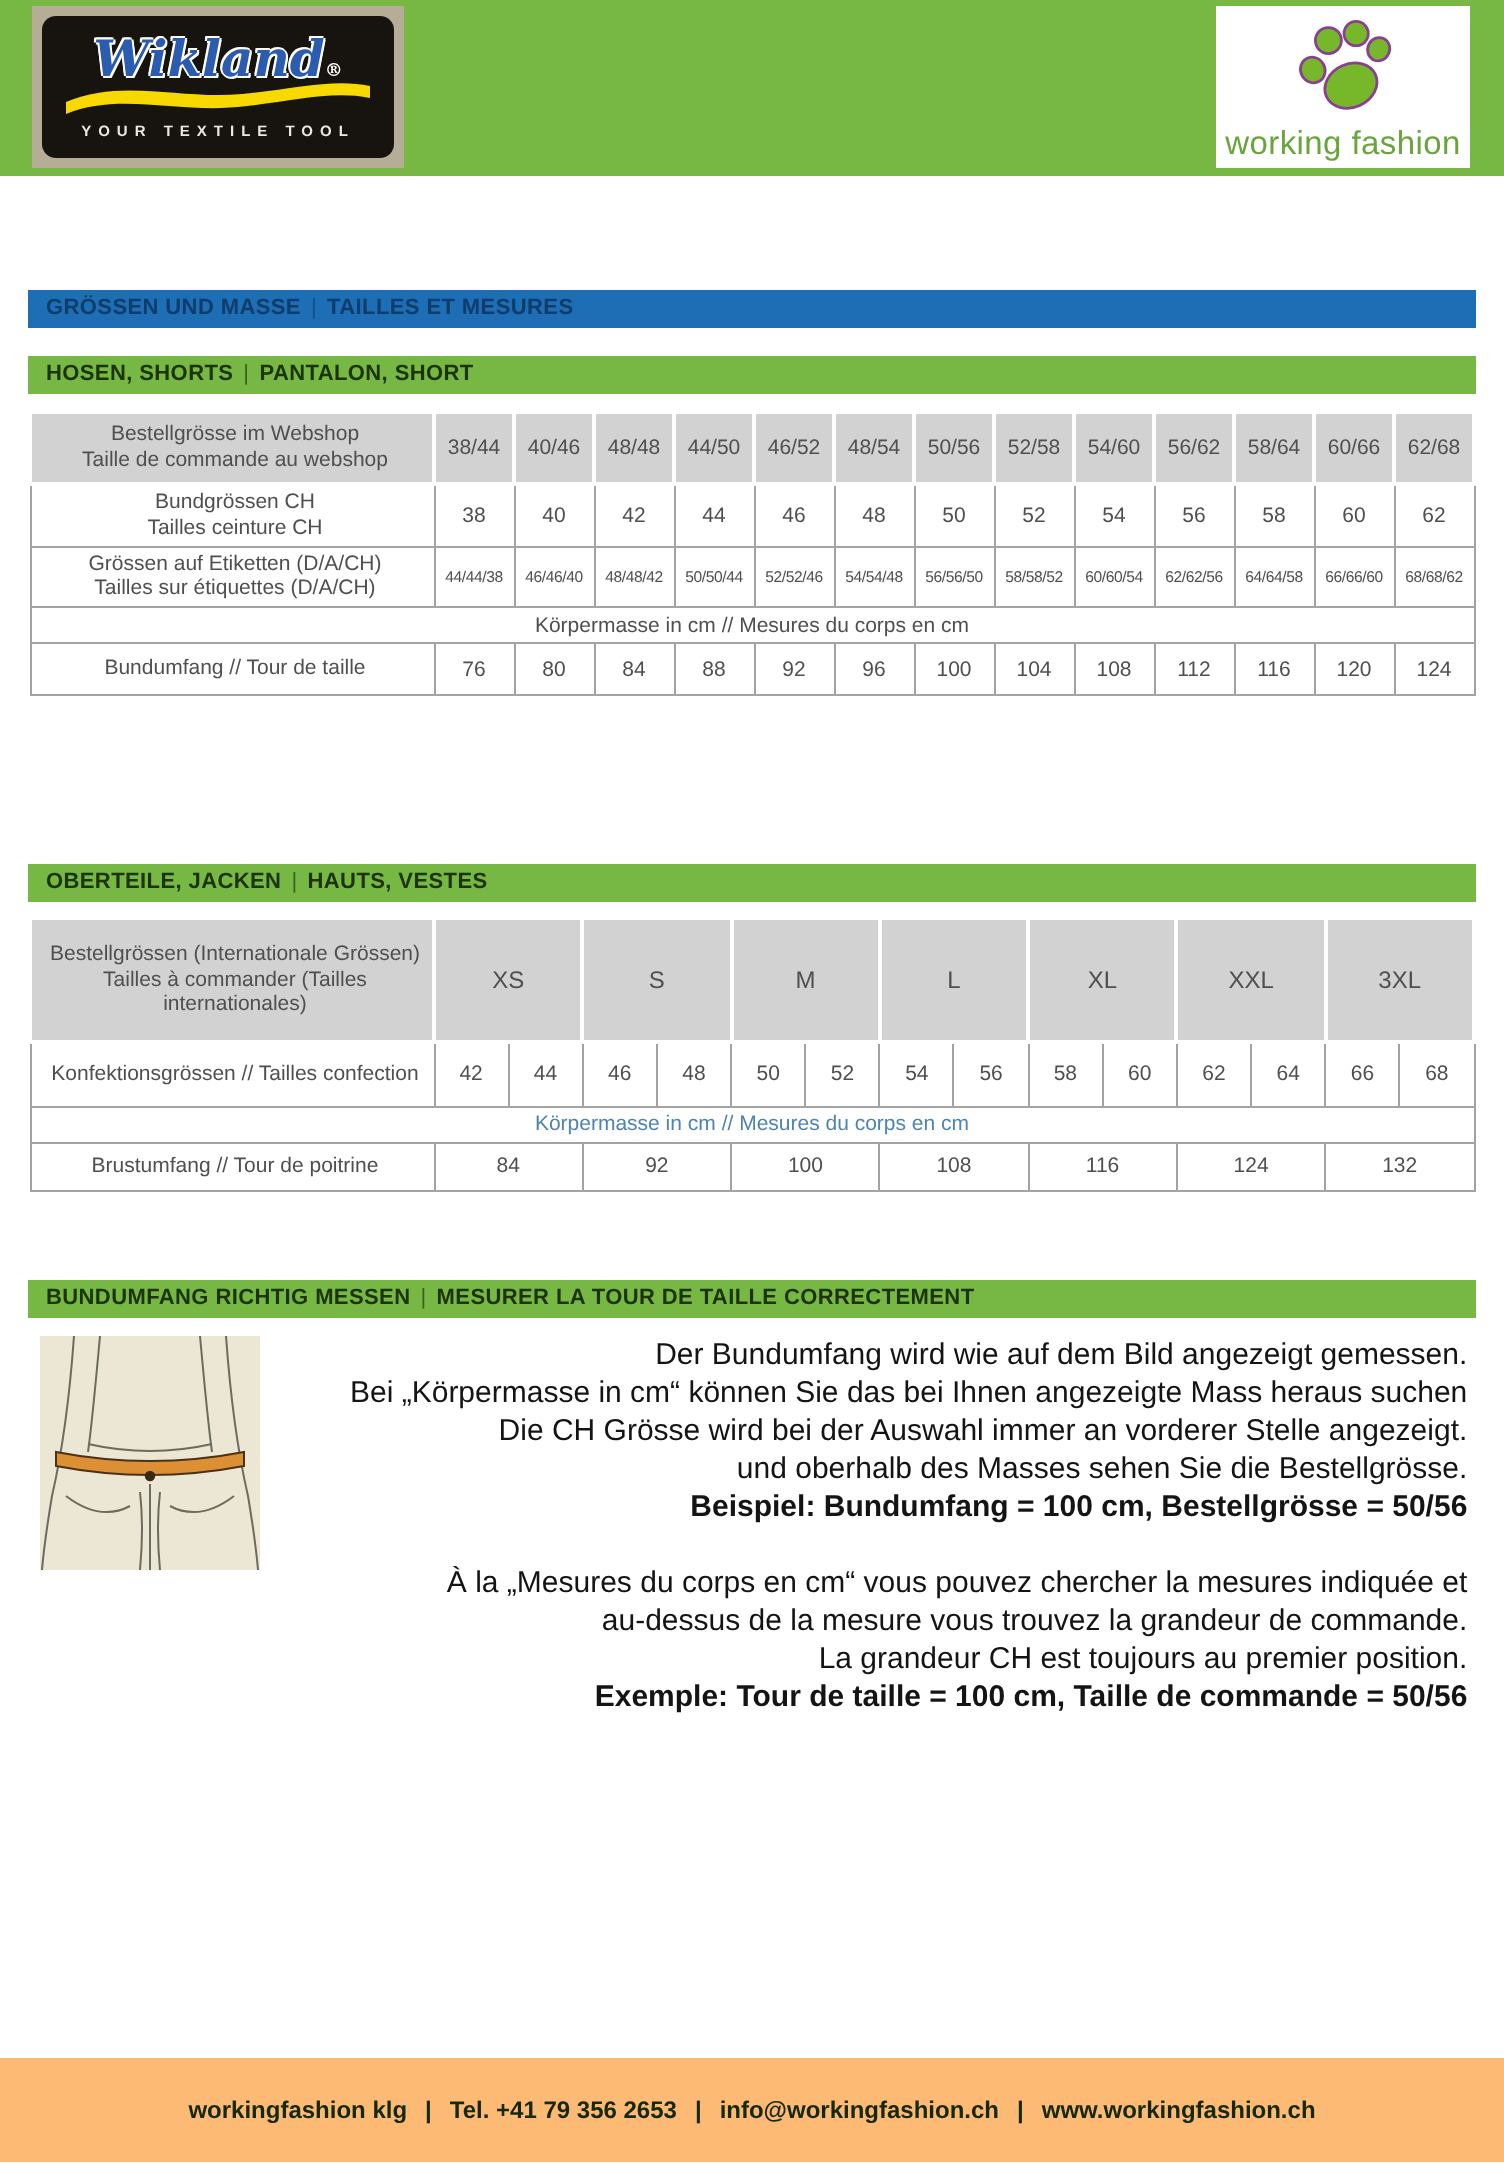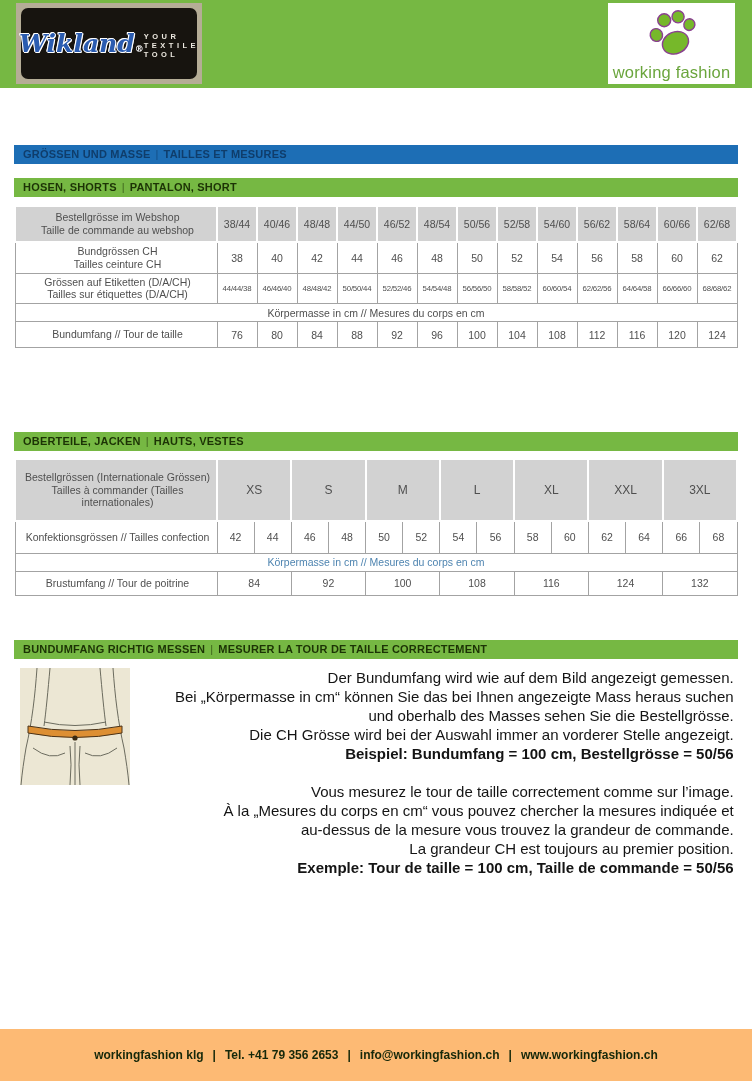--- a/index.html
+++ b/index.html
@@ -6,21 +6,21 @@
   body {
     width:752px; height:1089px; position:relative; background:#ffffff;
     font-family:"Liberation Sans", sans-serif; overflow:hidden;
   }
 
   
   .banner { position:absolute; top:0; left:0; width:752px; height:88px; background:#76b843; }
   .wik-frame { position:absolute; left:16px; top:3px; width:186px; height:81px;
     background:#b5ad96; box-sizing:border-box; padding:5px; }
   .wik-inner { width:100%; height:100%; background:#17140f; border-radius:7px;
-    display:flex; flex-direction:row; align-items:center; justify-content:center; box-sizing:border-box; }
+    display:flex; flex-direction:column; align-items:center; justify-content:center; box-sizing:border-box; }
   .wik-name { font-family:"DejaVu Serif", serif; font-weight:bold; font-style:italic;
     font-size:25px; color:#2b5cb0; line-height:1;
     text-shadow:-1px 0 #fff, 1px 0 #fff, 0 -1px #fff, 0 1px #fff, -1px -1px #fff, 1px 1px #fff; }
   .wik-reg { font-size:9px; color:#ffffff; text-shadow:none; vertical-align:baseline; font-style:normal; }
   .wik-swoosh { margin-top:-4px; display:block; }
   .wik-tagline { color:#ece8df; font-size:7.5px; letter-spacing:3.5px; margin-top:3px; font-weight:bold; }
 
   .wf-box { position:absolute; right:17px; top:3px; width:127px; height:81px; background:#ffffff;
     display:flex; flex-direction:column; align-items:center; }
   .wf-label { color:#6aa53c; font-size:16.5px; line-height:1; margin-top:1px; letter-spacing:0.2px; }
@@ -274,27 +274,26 @@
       <path d="M50,78 Q52,96 50,117"></path>
       <path d="M60,78 Q58,96 60,117"></path>
     </g>
     <path d="M8,58 Q55,67 102,58 L102,65 Q55,74 8,65 Z" fill="#dd8f33" stroke="#4a3218" stroke-width="1"></path>
     <circle cx="55" cy="70" r="2.6" fill="#3a2a12"></circle>
   </svg>
   <div class="measure-text">
     <div id="de-block">
         <div class="line">Der Bundumfang wird wie auf dem Bild angezeigt gemessen.</div>
         <div class="line">Bei „Körpermasse in cm“ können Sie das bei Ihnen angezeigte Mass heraus suchen</div>
+        <div class="line">Die CH Grösse wird bei der Auswahl immer an vorderer Stelle angezeigt.</div>
         <div class="line">und oberhalb des Masses sehen Sie die Bestellgrösse.</div>
-        <div class="line">Die CH Grösse wird bei der Auswahl immer an vorderer Stelle angezeigt.</div>
         <div class="line example">Beispiel: Bundumfang = 100 cm, Bestellgrösse = 50/56</div>
       </div>
     <div class="block-gap"></div>
     <div id="fr-block">
-        <div class="line">Vous mesurez le tour de taille correctement comme sur l’image.</div>
         <div class="line">À la „Mesures du corps en cm“ vous pouvez chercher la mesures indiquée et</div>
         <div class="line">au-dessus de la mesure vous trouvez la grandeur de commande.</div>
         <div class="line">La grandeur CH est toujours au premier position.</div>
         <div class="line example">Exemple: Tour de taille = 100 cm, Taille de commande = 50/56</div>
       </div>
   </div>
 </div>
 
 <div class="footer">
   <span>workingfashion klg</span>

